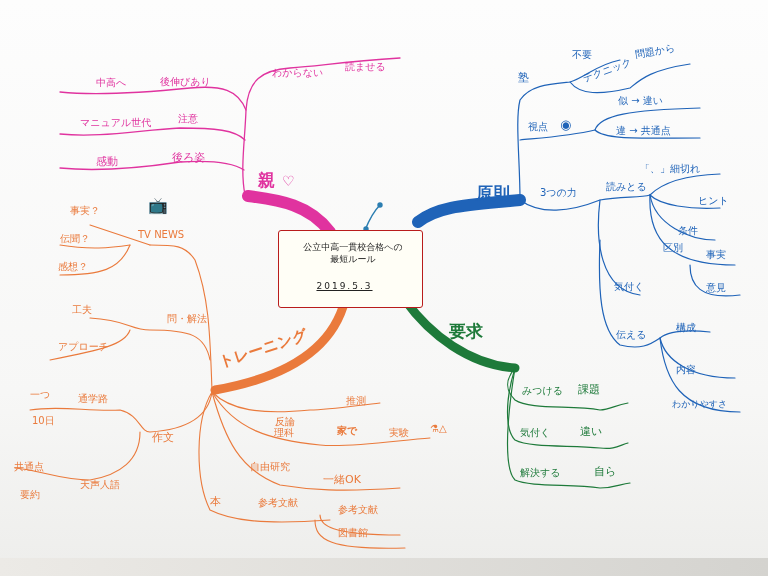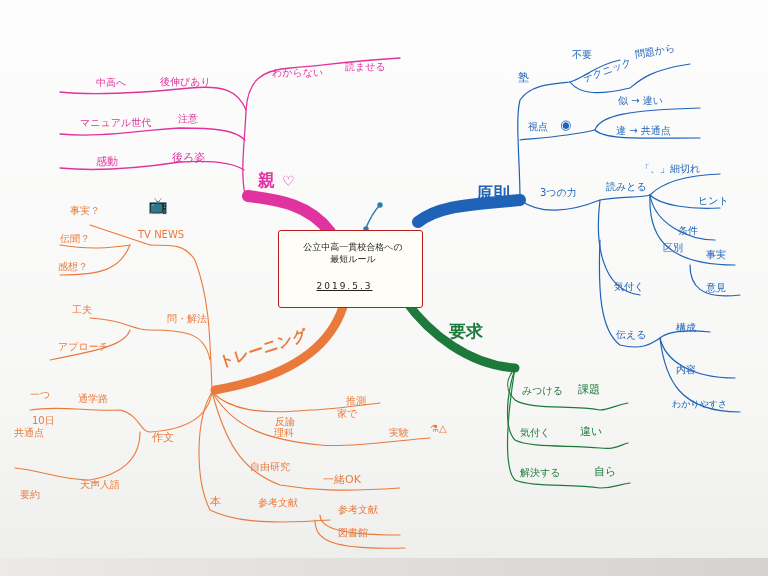--- a/index.html
+++ b/index.html
@@ -144,26 +144,26 @@
 <div class="t orange s" style="left:60px;top:234px;">伝聞？</div>
 <div class="t orange s" style="left:58px;top:262px;">感想？</div>
 <div class="t orange s" style="left:132px;top:314px;margin-left:35px;">問・解法</div>
 <div class="t orange s" style="left:72px;top:305px;">工夫</div>
 <div class="t orange s" style="left:58px;top:342px;">アプローチ</div>
 <div class="t orange m" style="left:152px;top:432px;">作文</div>
 <div class="t orange s" style="left:78px;top:394px;">通学路</div>
 <div class="t orange s" style="left:30px;top:390px;">一つ</div>
 <div class="t orange s" style="left:32px;top:416px;">10日</div>
 <div class="t orange s" style="left:80px;top:480px;">天声人語</div>
-<div class="t orange s" style="left:14px;top:428px;">共通点</div>
+<div class="t orange s" style="left:14px;top:462px;">共通点</div>
 <div class="t orange s" style="left:20px;top:490px;">要約</div>
 <div class="t orange s" style="left:275px;top:396px;margin-top:21px;">反論</div>
 <div class="t orange s" style="left:346px;top:396px;text-align:center;">推測</div>
 <div class="t orange s" style="left:274px;top:428px;">理科</div>
-<div class="t orange s" style="left:337px;top:409px;">家で</div>
+<div class="t orange s" style="left:337px;top:426px;font-weight:bold;">家で</div>
 <div class="t orange s" style="left:389px;top:428px;">実験</div>
 <div class="t orange s" style="left:430px;top:424px;">⚗△</div>
 <div class="t orange m" style="left:210px;top:496px;">本</div>
 <div class="t orange s" style="left:250px;top:462px;">自由研究</div>
 <div class="t orange m" style="left:323px;top:474px;">一緒OK</div>
 <div class="t orange s" style="left:258px;top:498px;">参考文献</div>
 <div class="t orange s" style="left:338px;top:505px;">参考文献</div>
 <div class="t orange s" style="left:338px;top:528px;">図書館</div>
 
 </body></html>

